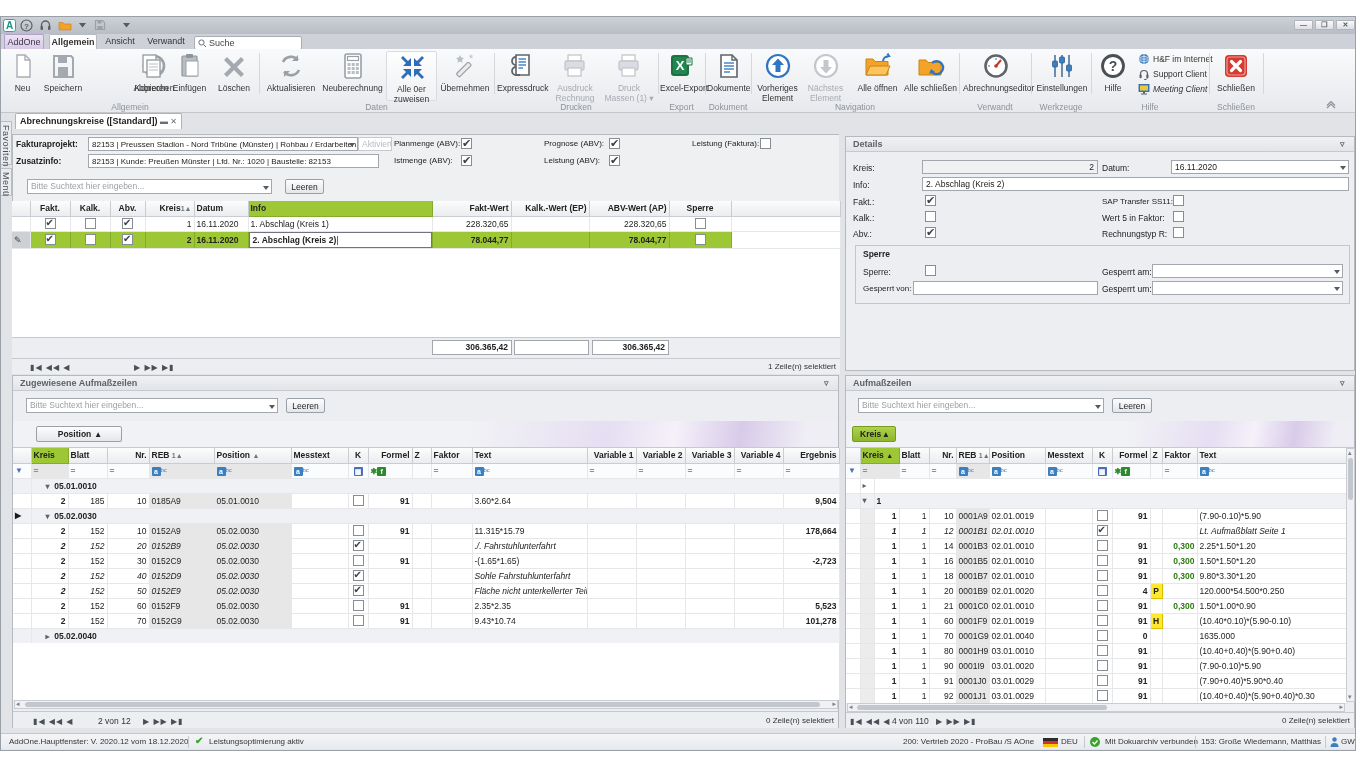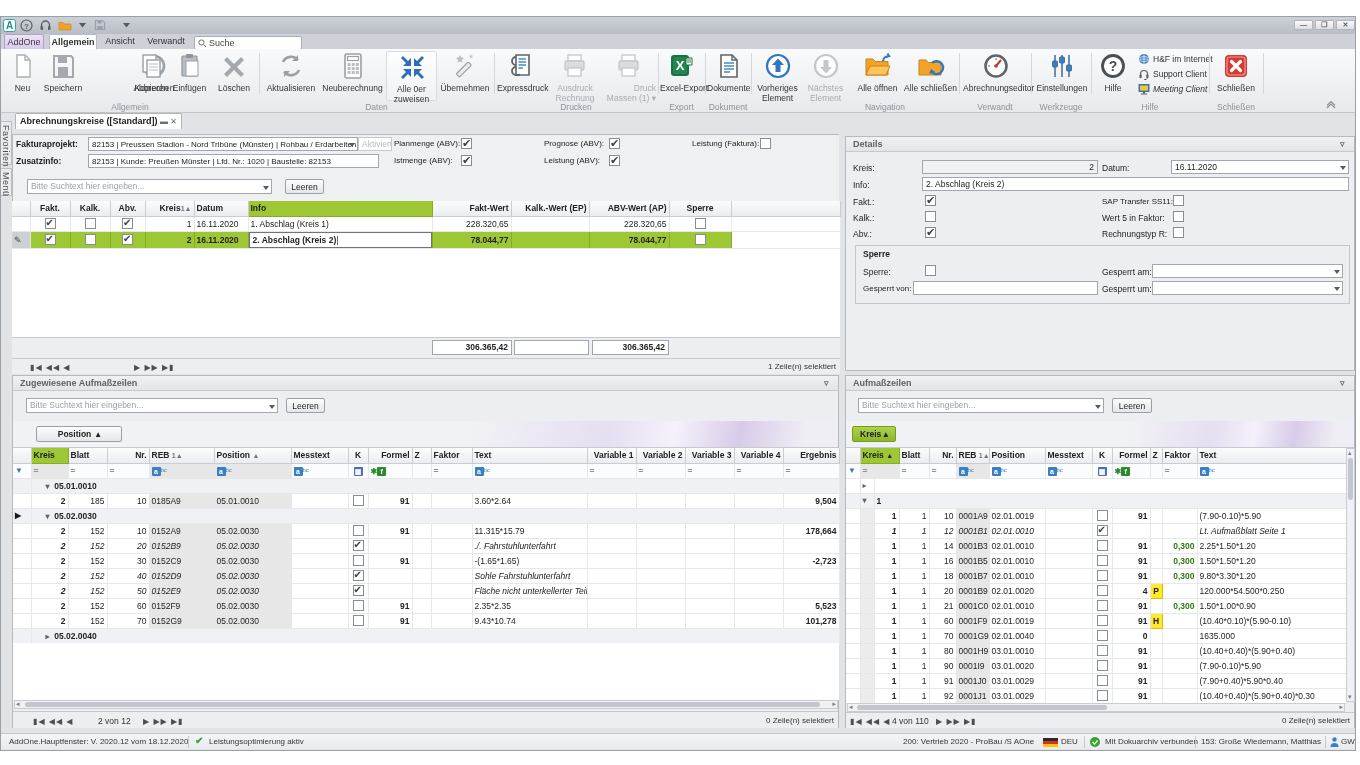--- a/index.html
+++ b/index.html
@@ -235,21 +235,21 @@
           <span class="lb">Expressdruck</span>
         </div>
     <div class="rbtn dis" style="left:548px;width:52px;">
           <svg class="ic" width="26" height="26">
             <rect x="6" y="2" width="13" height="6" fill="#fff" stroke="#c3c7cc" stroke-width="1.3"></rect>
             <rect x="3" y="8" width="19" height="9" rx="1.5" fill="#d9dce0" stroke="#c3c7cc" stroke-width="1.3"></rect>
             <rect x="6" y="15" width="13" height="8" fill="#fff" stroke="#c3c7cc" stroke-width="1.3"></rect>
           </svg>
           <span class="lb">Ausdruck<br>Rechnung</span>
         </div>
-    <div class="rbtn dis" style="left:601px;width:54px;text-align:right;">
+    <div class="rbtn dis" style="left:601px;width:54px;">
           <svg class="ic" width="26" height="26">
             <rect x="6" y="2" width="13" height="6" fill="#fff" stroke="#c3c7cc" stroke-width="1.3"></rect>
             <rect x="3" y="8" width="19" height="9" rx="1.5" fill="#d9dce0" stroke="#c3c7cc" stroke-width="1.3"></rect>
             <rect x="6" y="15" width="13" height="8" fill="#fff" stroke="#c3c7cc" stroke-width="1.3"></rect>
           </svg>
           <span class="lb">Druck<br>Massen (1) ▾</span>
         </div>
     <div class="gcap" style="left:493px;width:164px;">Drucken</div>
     <div class="gsep" style="left:657px;"></div>
     <div class="rbtn" style="left:659px;width:44px;">
@@ -305,21 +305,21 @@
           <span class="lb">Alle öffnen</span>
         </div>
     <div class="rbtn" style="left:903px;width:53px;">
           <svg class="ic" width="28" height="26">
             <path d="M2 7 h7 l2 2.5 H24 V22 H2 z" fill="#f4a32a" stroke="#cd8312" stroke-width="1"></path>
             <path d="M15 10 a6.5 6.5 0 1 1 -1 8" fill="none" stroke="#2e75c4" stroke-width="2.4"></path>
             <path d="M12 21 l2-5 4 3 z" fill="#2e75c4"></path>
           </svg>
           <span class="lb">Alle schließen</span>
         </div>
-    <div class="gcap" style="left:780px;width:208px;text-align:center;">Navigation</div>
+    <div class="gcap" style="left:750px;width:208px;text-align:center;">Navigation</div>
     <div class="gsep" style="left:958px;"></div>
     <div class="rbtn" style="left:962px;width:66px;">
           <svg class="ic" width="26" height="26">
             <circle cx="13" cy="13" r="10.5" fill="#fff" stroke="#5f646b" stroke-width="2.6"></circle>
             <circle cx="13" cy="13" r="1.8" fill="#c0392b"></circle>
             <path d="M13 13 L18 7" stroke="#c0392b" stroke-width="2"></path>
             <path d="M5 13 h2 M13 5 v2" stroke="#8f959c" stroke-width="1.4"></path>
           </svg>
           <span class="lb">Abrechnungseditor</span>
         </div>

